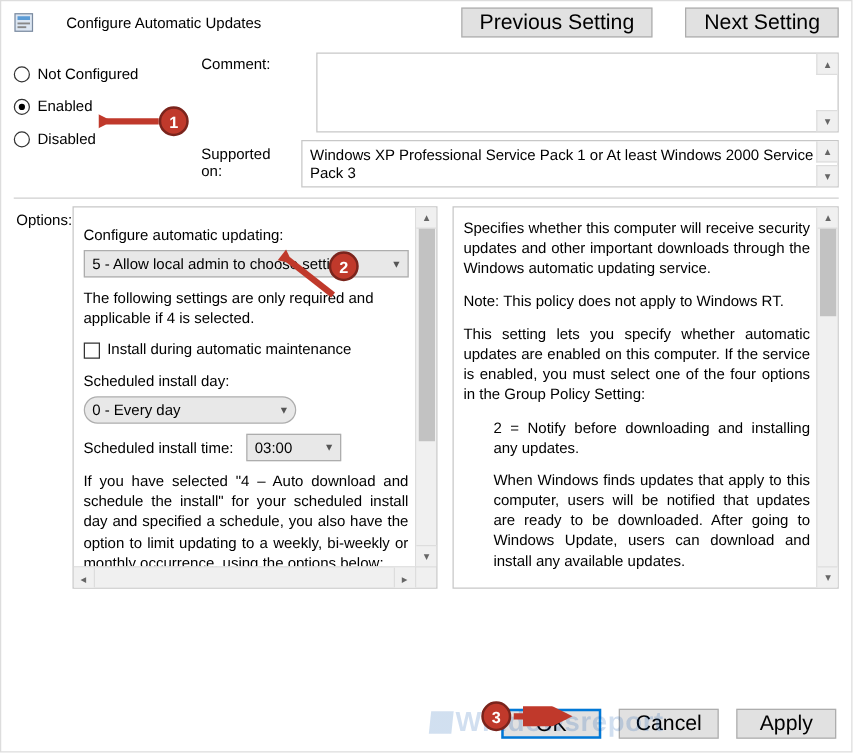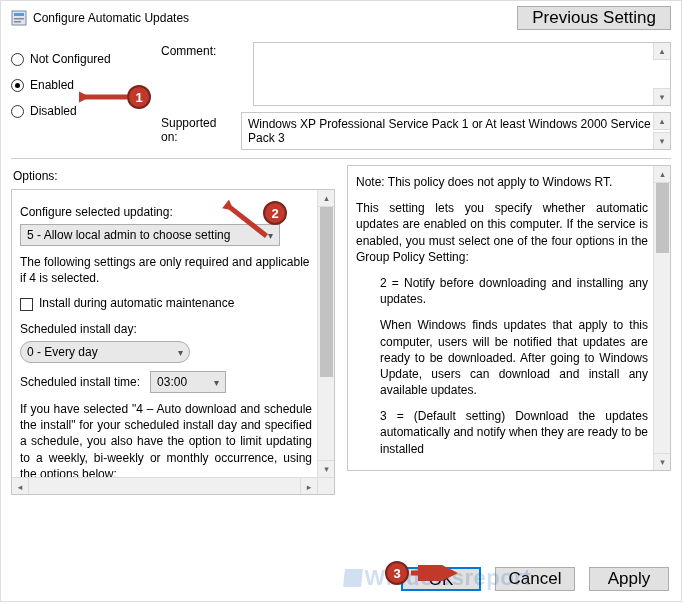--- a/index.html
+++ b/index.html
@@ -11,20 +11,21 @@
     color: #000;
     width: 682px;
     height: 602px;
     position: relative;
     border: 1px solid #ddd;
   }
   .header {
     display: flex;
     align-items: center;
     padding: 5px 10px 10px 10px;
+    gap: 20px;
   }
   .header .icon {
     width: 16px; height: 16px; margin-right: 6px;
     display: inline-block;
   }
   .header .title { flex: 0 0 auto; }
   .header .spacer { flex: 1; }
   .btn {
     background: #e1e1e1;
     border: 1px solid #adadad;
@@ -75,21 +76,21 @@
     background: #f0f0f0; border-left: 1px solid #ddd; border-top: 1px solid #ddd;
     display:flex; align-items:center; justify-content:center;
     font-size: 9px; color: #666;
   }
   hr.sep { border: none; border-top: 1px solid #d0d0d0; margin: 6px 10px; }
   .panels {
     display: flex;
     padding: 0 10px;
     gap: 12px;
   }
-  .panel-col { flex: 1; display: flex; flex-direction: column; }
+  .panel-col { flex: 1; display: flex; flex-direction: row; }
   .panel-title { margin: 4px 0 6px 2px; }
   .panel {
     border: 1px solid #c7c7c7;
     background: #fff;
     height: 306px;
     position: relative;
     overflow: hidden;
   }
   .panel-content {
     padding: 8px 22px 8px 8px;
@@ -207,20 +208,21 @@
     <svg viewBox="0 0 16 16" width="16" height="16">
       <rect x="1" y="1" width="14" height="14" fill="#dce6f2" stroke="#7a8aa0"></rect>
       <rect x="3" y="3" width="10" height="3" fill="#5b9bd5"></rect>
       <rect x="3" y="8" width="10" height="1.5" fill="#888"></rect>
       <rect x="3" y="11" width="7" height="1.5" fill="#888"></rect>
     </svg>
   </span>
   <span class="title">Configure Automatic Updates</span>
   <span class="spacer"></span>
   <button class="btn">Previous Setting</button>
+  <button class="btn">Next Setting</button>
 </div>
 
 <div class="row">
   <div class="left-col radio-group">
     <div class="radio-item">
       <span class="radio"></span>
       <span>Not Configured</span>
     </div>
     <div class="radio-item">
       <span class="radio checked">
@@ -252,21 +254,21 @@
   </div>
 </div>
 
 <hr class="sep">
 
 <div class="panels">
   <div class="panel-col">
     <div class="panel-title">Options:</div>
     <div class="panel">
       <div class="panel-content" style="padding-bottom:24px;">
-        <div class="field-label">Configure selected updating:</div>
+        <div class="field-label">Configure automatic updating:</div>
         <div class="select wide">
           <span>5 - Allow local admin to choose setting</span>
           <span class="chev">▾</span>
         </div>
         <div style="margin:2px 0 6px 0;">The following settings are only required and applicable if 4 is selected.</div>
         <div class="checkbox-row">
           <span class="checkbox"></span>
           <span>Install during automatic maintenance</span>
         </div>
         <div class="field-label">Scheduled install day:</div>
@@ -292,20 +294,21 @@
         <div class="lf">◂</div>
         <div class="rt">▸</div>
       </div>
       <div class="corner"></div>
     </div>
   </div>
 
   <div class="panel-col">
     <div class="panel">
       <div class="panel-content">
+        <p class="help-para">Specifies whether this computer will receive security updates and other important downloads through the Windows automatic updating service.</p>
         <p class="help-para">Note: This policy does not apply to Windows RT.</p>
         <p class="help-para">This setting lets you specify whether automatic updates are enabled on this computer. If the service is enabled, you must select one of the four options in the Group Policy Setting:</p>
         <p class="help-para help-indent">2 = Notify before downloading and installing any updates.</p>
         <p class="help-para help-indent">When Windows finds updates that apply to this computer, users will be notified that updates are ready to be downloaded. After going to Windows Update, users can download and install any available updates.</p>
         <p class="help-para help-indent">3 = (Default setting) Download the updates automatically and notify when they are ready to be installed</p>
 
       </div>
       <div class="vscroll" style="bottom:0;">
         <div class="up">▴</div>
         <div class="thumb" style="top:17px; height:70px;"></div>

